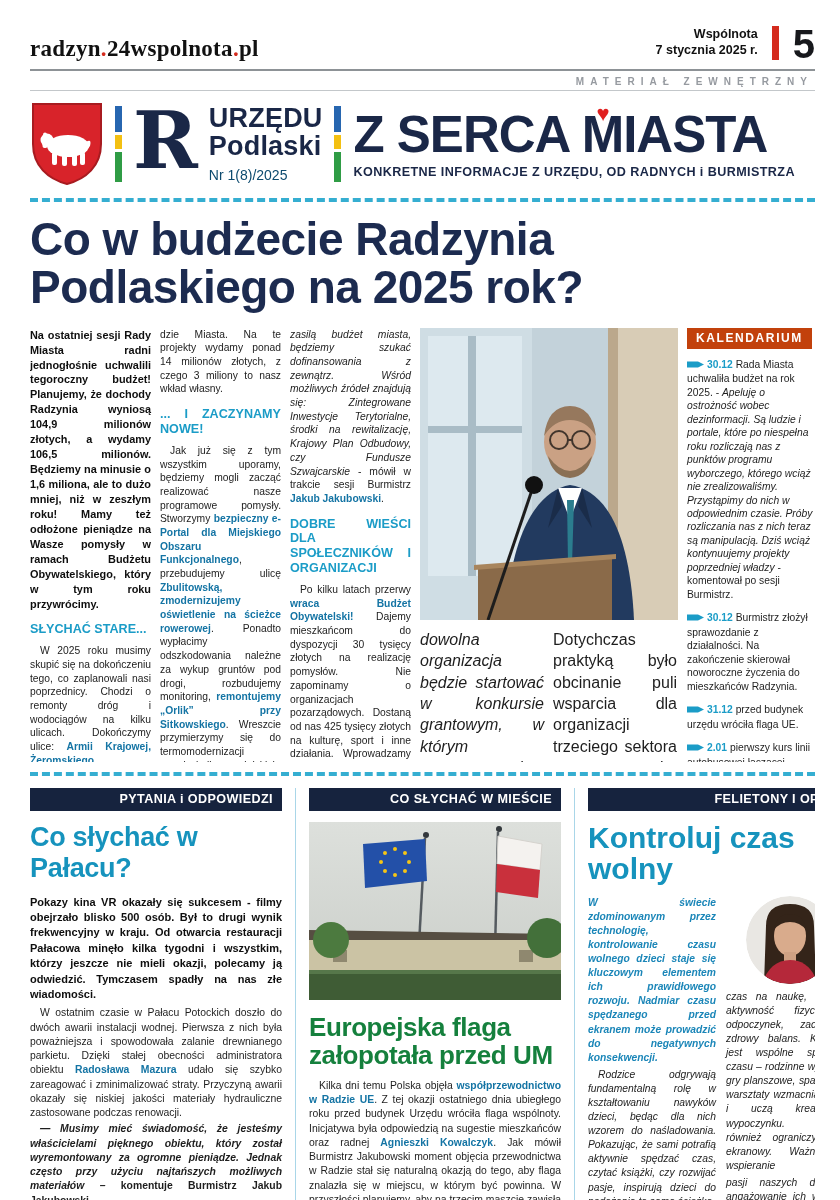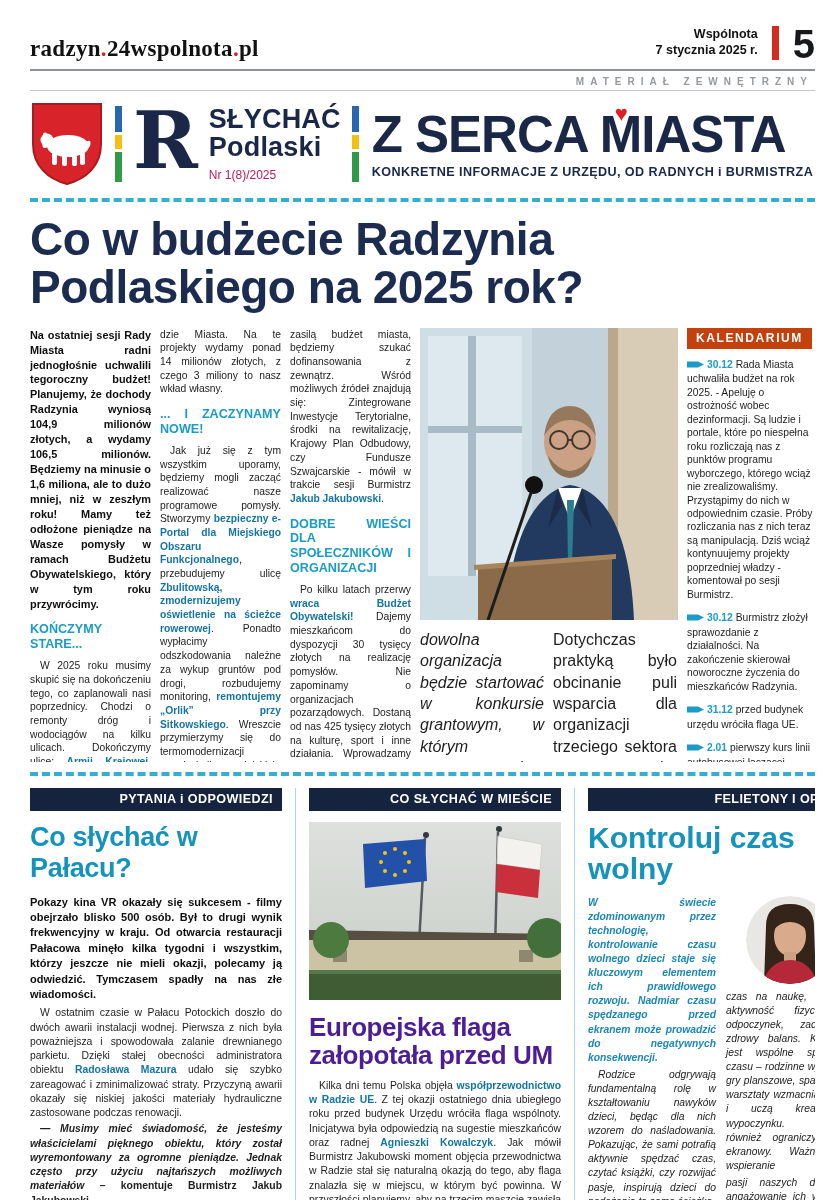--- a/index.html
+++ b/index.html
@@ -21,40 +21,40 @@
   .material-row{text-align:right;font-size:10px;font-weight:700;letter-spacing:6px;color:#969aa0;padding:5px 2px 3px 0;}
   .rule-thin{border-top:1px solid #c3c7ca;}
 
   
   .masthead{display:flex;align-items:center;gap:11px;padding:11px 0 9px;}
   .stripe{width:7px;height:76px;flex:none;background:linear-gradient(to bottom,
     #2766b0 0 34%,#ffffff 34% 38%,#f3c012 38% 56%,#ffffff 56% 60%,#2f9c45 60% 100%);}
   .r-letter{font-family:"DejaVu Serif",serif;font-size:78px;font-weight:700;color:#1a2747;line-height:.85;margin-top:-6px;}
   .city-block{color:#1a2747;}
   .city1,.city2{font-size:27px;font-weight:800;line-height:1.02;letter-spacing:.2px;}
-  .issue-no{font-size:12px;margin-top:7px;color:#be185d;}
+  .issue-no{font-size:14px;margin-top:7px;color:#0c4a6e;}
   .title-block{margin-left:2px;position:relative;}
   .big-title{font-size:51px;font-weight:800;color:#1a2747;letter-spacing:-1px;line-height:1;white-space:nowrap;}
   .heart{position:absolute;left:243px;top:-8px;color:#e02020;font-size:22px;}
   .subtitle{font-size:12.6px;font-weight:700;color:#1a2747;letter-spacing:.4px;margin-top:5px;white-space:nowrap;}
   .dashes{border-top:4px dashed #35aed1;margin:3px 0 0;}
 
   
   .headline{font-size:46px;font-weight:800;color:#1c2b50;line-height:1.04;letter-spacing:-.5px;width:670px;margin:14px 0 16px;}
 
   
   .main{display:flex;gap:9px;height:434px;overflow:hidden;}
   .tcol{width:121px;flex:none;font-size:10.3px;line-height:1.33;text-align:justify;color:#222;}
   .tcol p{margin:0 0 2px;}
   .lead-bold{font-weight:700;font-size:10.9px;line-height:1.37;color:#0e0e0e;}
   .sub{color:#1b9cc7;font-weight:800;font-size:12.6px;line-height:1.18;margin:11px 0 7px;}
   .ind{text-indent:10px;}
   .seg-b{font-weight:700;}
   .seg-bb{font-weight:700;color:#1474a4;}
-  .seg-i{}
+  .seg-i{font-style:italic;}
   .seg-bi{font-weight:700;font-style:italic;}
   .seg-am{font-weight:800;color:#1b86b8;float:right;}
   .seg-date{font-weight:800;color:#1b9cc7;font-style:normal;}
 
   .photo-block{width:258px;flex:none;}
   .photo-main{width:258px;height:292px;display:block;}
   .caps{display:flex;gap:9px;margin-top:9px;}
   .cap{width:124px;flex:none;font-size:16px;line-height:1.34;text-align:justify;}
   .cap-italic{font-style:italic;}
 
@@ -70,21 +70,21 @@
   .bcol{overflow:hidden;}
   .bcol-left{width:252px;flex:none;padding-right:13px;border-right:1px solid #a9d6e8;}
   .bcol-mid{width:252px;flex:none;padding:0 13px;border-right:1px solid #a9d6e8;}
   .bcol-right{width:266px;flex:none;padding-left:13px;}
   .bar{background:#16233e;color:#fff;font-weight:800;font-size:12.6px;text-align:right;padding:4px 9px 5px;letter-spacing:.4px;margin-bottom:11px;}
   .palace-title{color:#1693bd;font-size:27px;font-weight:700;margin:2px 0 11px;letter-spacing:-.3px;}
   .btext{font-size:10.4px;line-height:1.37;text-align:justify;}
   .btext p{margin:0 0 2px;}
   .blead{font-weight:700;font-size:11px;line-height:1.4;color:#0e0e0e;margin-bottom:4px !important;}
   .flags-photo{width:252px;height:178px;display:block;}
-  .flag-title{color:#4c1d95;font-size:26px;font-weight:800;line-height:1.08;letter-spacing:-.4px;margin:13px 0 10px;}
+  .flag-title{color:#15803d;font-size:26px;font-weight:800;line-height:1.08;letter-spacing:-.4px;margin:13px 0 10px;}
   .fel-title{color:#1693bd;font-size:30px;font-weight:800;line-height:1.05;margin:0 0 11px;}
   .fel-cols{display:flex;gap:10px;}
   .fcol{width:128px;flex:none;font-size:10.3px;line-height:1.37;text-align:justify;font-style:italic;color:#222;}
   .fcol p{margin:0 0 3px;}
   .fel-lead{color:#1b86b8;font-weight:700;}
   .portrait{width:88px;height:88px;border-radius:50%;display:block;margin:0 auto 6px;}
 </style>
 </head>
 <body>
 
@@ -116,39 +116,39 @@
         <rect x="22" y="50" width="5" height="13" rx="2"></rect>
         <rect x="32" y="52" width="5" height="12" rx="2"></rect>
         <rect x="42" y="52" width="5" height="12" rx="2"></rect>
         <rect x="50" y="50" width="5" height="13" rx="2"></rect>
         <path d="M56,40 Q62,36 60,44 Q58,48 55,46 Z"></path>
       </g>
     </svg>
     <div class="stripe"></div>
     <div class="r-letter">R</div>
     <div class="city-block">
-      <div class="city1">SŁYCHAĆ</div>
+      <div class="city1">URZĘDU</div>
       <div class="city2">Podlaski</div>
       <div class="issue-no">Nr 1(8)/2025</div>
     </div>
     <div class="stripe"></div>
     <div class="title-block">
       <div class="big-title">Z SERCA MIASTA</div>
       <div class="heart">♥</div>
       <div class="subtitle">KONKRETNE INFORMACJE Z URZĘDU, OD RADNYCH i BURMISTRZA</div>
     </div>
   </div>
   <div class="dashes"></div>
 
   <h1 class="headline">Co w budżecie Radzynia Podlaskiego na 2025 rok?</h1>
 
   <div class="main">
     <div class="tcol">
       <p class="lead-bold">Na ostatniej sesji Rady Miasta radni jednogłośnie uchwalili tegoroczny budżet! Planujemy, że dochody Radzynia wyniosą 104,9 milionów złotych, a wydamy 106,5 milionów. Będziemy na minusie o 1,6 miliona, ale to dużo mniej, niż w zeszłym roku! Mamy też odłożone pieniądze na Wasze pomysły w ramach Budżetu Obywatelskiego, który w tym roku przywrócimy.</p>
-      <div class="sub">KOŃCZYMY STARE...</div>
+      <div class="sub">SŁYCHAĆ STARE...</div>
       <p class="ind"><span>W 2025 roku musimy skupić się na dokończeniu tego, co zaplanowali nasi poprzednicy. Chodzi o remonty dróg i wodociągów na kilku ulicach. Dokończymy ulice: </span><span class="seg-bb">Armii Krajowej, Żeromskiego, Warszawską i Chomiczewskiego</span></p>
     </div>
     <div class="tcol">
       <p>dzie Miasta. Na te projekty wydamy ponad 14 milionów złotych, z czego 3 miliony to nasz wkład własny.</p>
       <div class="sub">... I ZACZYNAMY NOWE!</div>
       <p class="ind"><span>Jak już się z tym wszystkim uporamy, będziemy mogli zacząć realizować nasze programowe pomysły. Stworzymy </span><span class="seg-bb">bezpieczny e-Portal dla Miejskiego Obszaru Funkcjonalnego</span><span>, przebudujemy ulicę </span><span class="seg-bb">Zbulitowską, zmodernizujemy oświetlenie na ścieżce rowerowej</span><span>. Ponadto wypłacimy odszkodowania należne za wykup gruntów pod drogi, rozbudujemy monitoring, </span><span class="seg-bb">remontujemy „Orlik” przy Sitkowskiego</span><span>. Wreszcie przymierzymy się do termomodernizacji przedszkoli miejskich, które w obecnym stanie stwarzają zagrożenie dla dzieci i kadry. </span></p>
     </div>
     <div class="tcol">
       <p><span class="seg-i">zasilą budżet miasta, będziemy szukać dofinansowania z zewnątrz. Wśród możliwych źródeł znajdują się: Zintegrowane Inwestycje Terytorialne, środki na rewitalizację, Krajowy Plan Odbudowy, czy Fundusze Szwajcarskie</span><span> - mówił w trakcie sesji Burmistrz </span><span class="seg-bb">Jakub Jakubowski</span><span>.</span></p>
       <div class="sub">DOBRE WIEŚCI DLA SPOŁECZNIKÓW I ORGANIZACJI</div>

